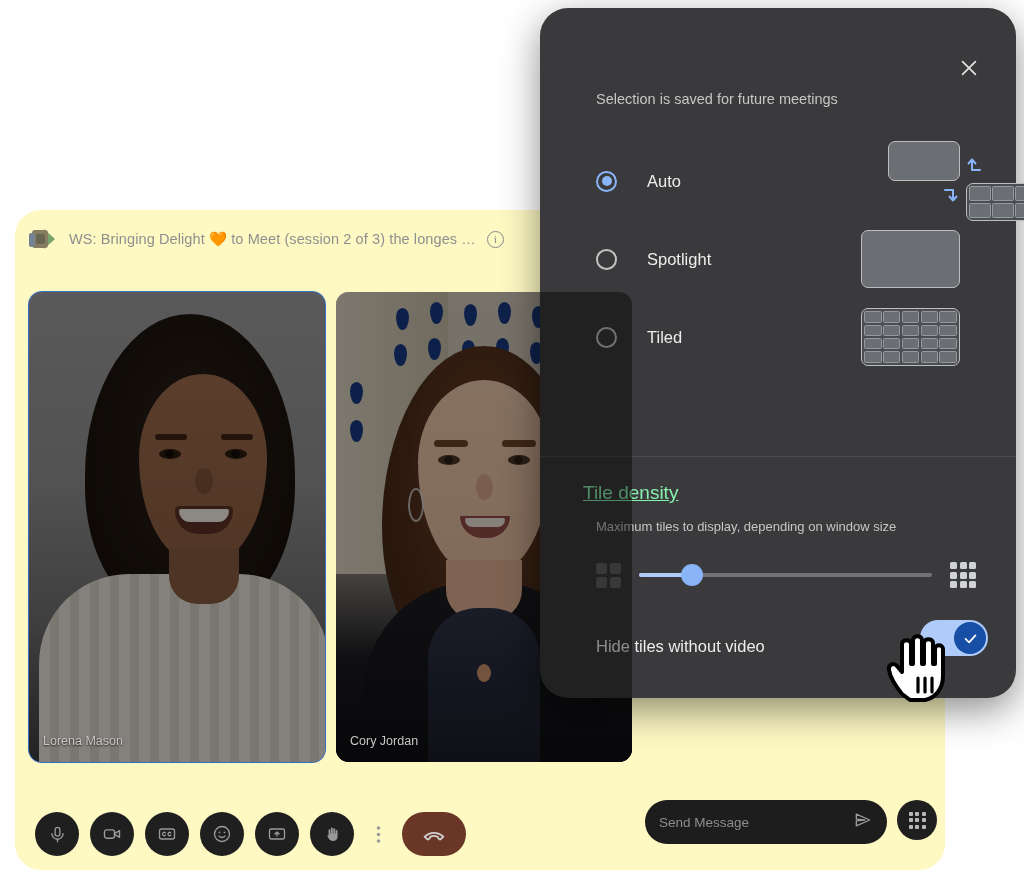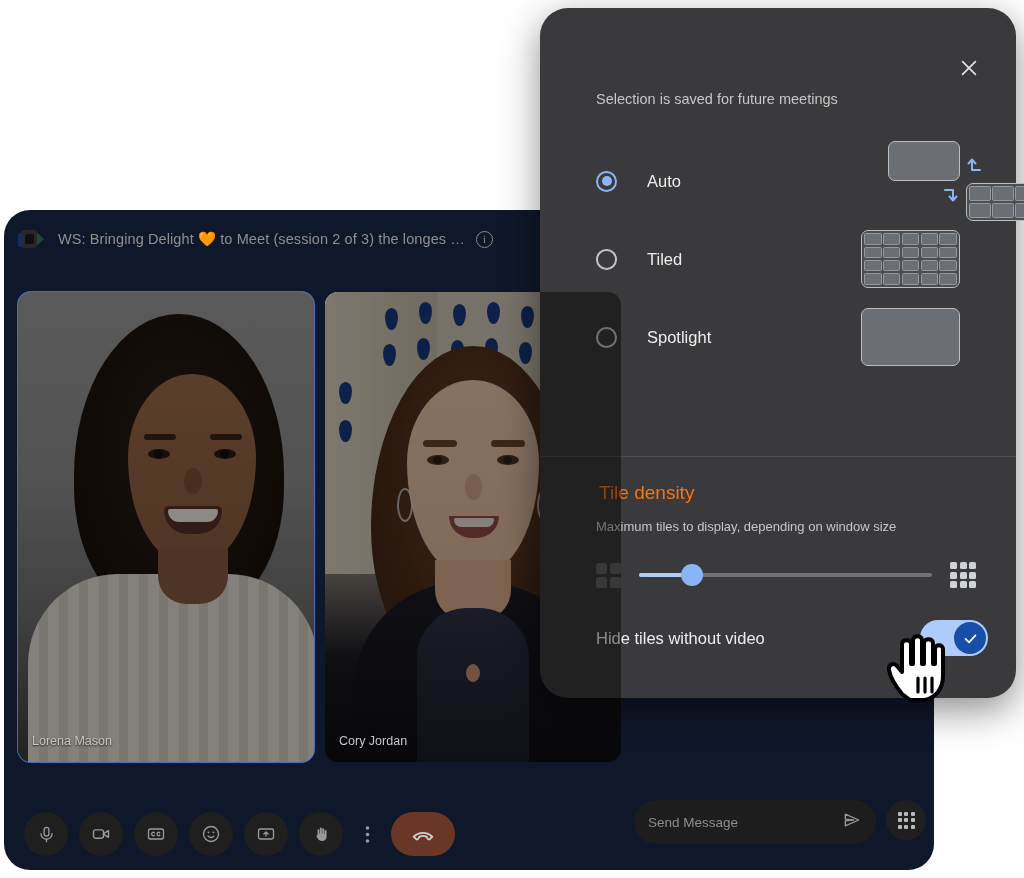--- a/index.html
+++ b/index.html
@@ -7,23 +7,23 @@
     width: 1024px; height: 878px;
     background: #ffffff;
     font-family: "Liberation Sans", sans-serif;
     overflow: hidden;
   }
   #root { position: relative; width: 1024px; height: 878px; background: #ffffff; }
 
   
   .meet-window {
     position: absolute;
-    left: 4px; top: 210px;
+    left: 15px; top: 210px;
     width: 930px; height: 660px;
-    background: #0f172a;
+    background: #fef9c3;
     border-radius: 26px;
     overflow: hidden;
   }
   .meet-header {
     position: absolute; left: 0; top: 0;
     width: 100%; height: 58px;
     display: flex; align-items: center;
     padding-left: 14px;
   }
   .meet-logo { width: 26px; height: 24px; position: relative; opacity: .62; flex: none; }
@@ -199,36 +199,36 @@
   .auto-arrow { position: absolute; color: #8ab4f8; }
 
   .tiled-thumb { width: 99px; height: 58px; }
   .spot-thumb { width: 99px; height: 58px; background: #6b6e72; }
   .side-thumb { position: relative; width: 99px; height: 58px; display: flex; padding: 2.6px; gap: 2.6px; }
   .side-main { flex: 1; background: #6b6e72; border: 1px solid #96999c; border-radius: 2px; }
   .side-strip { width: 15px; display: flex; flex-direction: column; gap: 2px; }
   .side-strip i { flex: 1; background: #6b6e72; border: 1px solid #96999c; border-radius: 1.5px; display: block; }
 
   .sec-divider { position: absolute; left: 0; right: 0; top: 448px; height: 1px; background: rgba(255,255,255,.10); }
-  .density-title { position: absolute; left: 59px; top: 474px; color: #f97316; font-size: 19px; }
+  .density-title { position: absolute; left: 43px; top: 474px; color: #86efac; font-size: 19px; text-decoration: underline; }
   .density-sub { position: absolute; left: 56px; top: 511px; color: #c6c6c6; font-size: 13px; }
 
   .slider-row { position: absolute; left: 56px; right: 40px; top: 550px; height: 34px; display: flex; align-items: center; }
   .dens-icon-sm { display: grid; grid-template-columns: repeat(2,11px); gap: 3px; }
   .dens-icon-sm i { width: 11px; height: 11px; background: #5e6164; border-radius: 2.5px; display: block; }
   .dens-icon-lg { display: grid; grid-template-columns: repeat(3,7px); gap: 2.5px; }
   .dens-icon-lg i { width: 7px; height: 7px; background: #cfd2d6; border-radius: 1.5px; display: block; }
   .slider-track { position: relative; flex: 1; margin: 0 18px; height: 4px; background: #6f7276; border-radius: 2px; }
   .slider-fill { position: absolute; left: 0; top: 0; height: 4px; background: #aecbfa; border-radius: 2px; }
   .slider-thumb {
     position: absolute; top: 50%; transform: translate(-50%,-50%);
     width: 22px; height: 22px; border-radius: 50%; background: #8ab4f8;
   }
 
-  .toggle-row { position: absolute; left: 56px; right: 28px; top: 612px; display: flex; align-items: center; }
+  .toggle-row { position: absolute; left: 56px; right: 28px; top: 612px; display: flex; align-items: flex-end; }
   .toggle-label { flex: 1; color: #ededed; font-size: 16.5px; }
   .toggle {
     position: relative; width: 68px; height: 36px; border-radius: 18px; background: #aecbfa;
   }
   .toggle-knob {
     position: absolute; right: 2px; top: 2px; width: 32px; height: 32px;
     border-radius: 50%; background: #174ea6; display: flex; align-items: center; justify-content: center;
   }
   .cursor-hand { position: absolute; left: 880px; top: 632px; width: 80px; height: 72px; pointer-events: none; }
 </style>
@@ -427,20 +427,28 @@
                   <path d="M14 17 h-8 V7"></path>
                   <path d="M2.5 10.5 L6 6.5 L9.5 10.5"></path>
                 </svg>
             </span>
           </span>
         </span>
       </div>
 
       <div class="opt-row">
         <span class="radio"></span>
+        <span class="opt-label">Spotlight</span>
+        <span class="opt-thumb">
+          <span class="thumb-box spot-thumb" style="display:block;"></span>
+        </span>
+      </div>
+
+      <div class="opt-row">
+        <span class="radio"></span>
         <span class="opt-label">Tiled</span>
         <span class="opt-thumb">
           <span class="thumb-box tiled-thumb" style="display:block;background:#4a4d51;">
             <span class="grid-cells" style="grid-template-columns:repeat(5,1fr);grid-template-rows:repeat(4,1fr);">
               <i></i>
                 <i></i>
                 <i></i>
                 <i></i>
                 <i></i>
               <i></i>
@@ -453,28 +461,20 @@
                 <i></i>
                 <i></i>
                 <i></i>
               <i></i>
                 <i></i>
                 <i></i>
                 <i></i>
                 <i></i>
             </span>
           </span>
-        </span>
-      </div>
-
-      <div class="opt-row">
-        <span class="radio"></span>
-        <span class="opt-label">Spotlight</span>
-        <span class="opt-thumb">
-          <span class="thumb-box spot-thumb" style="display:block;"></span>
         </span>
       </div>
 
     </div>
 
     <div class="sec-divider"></div>
 
     <div class="density-title">Tile density</div>
     <div class="density-sub">Maximum tiles to display, depending on window size</div>
 

